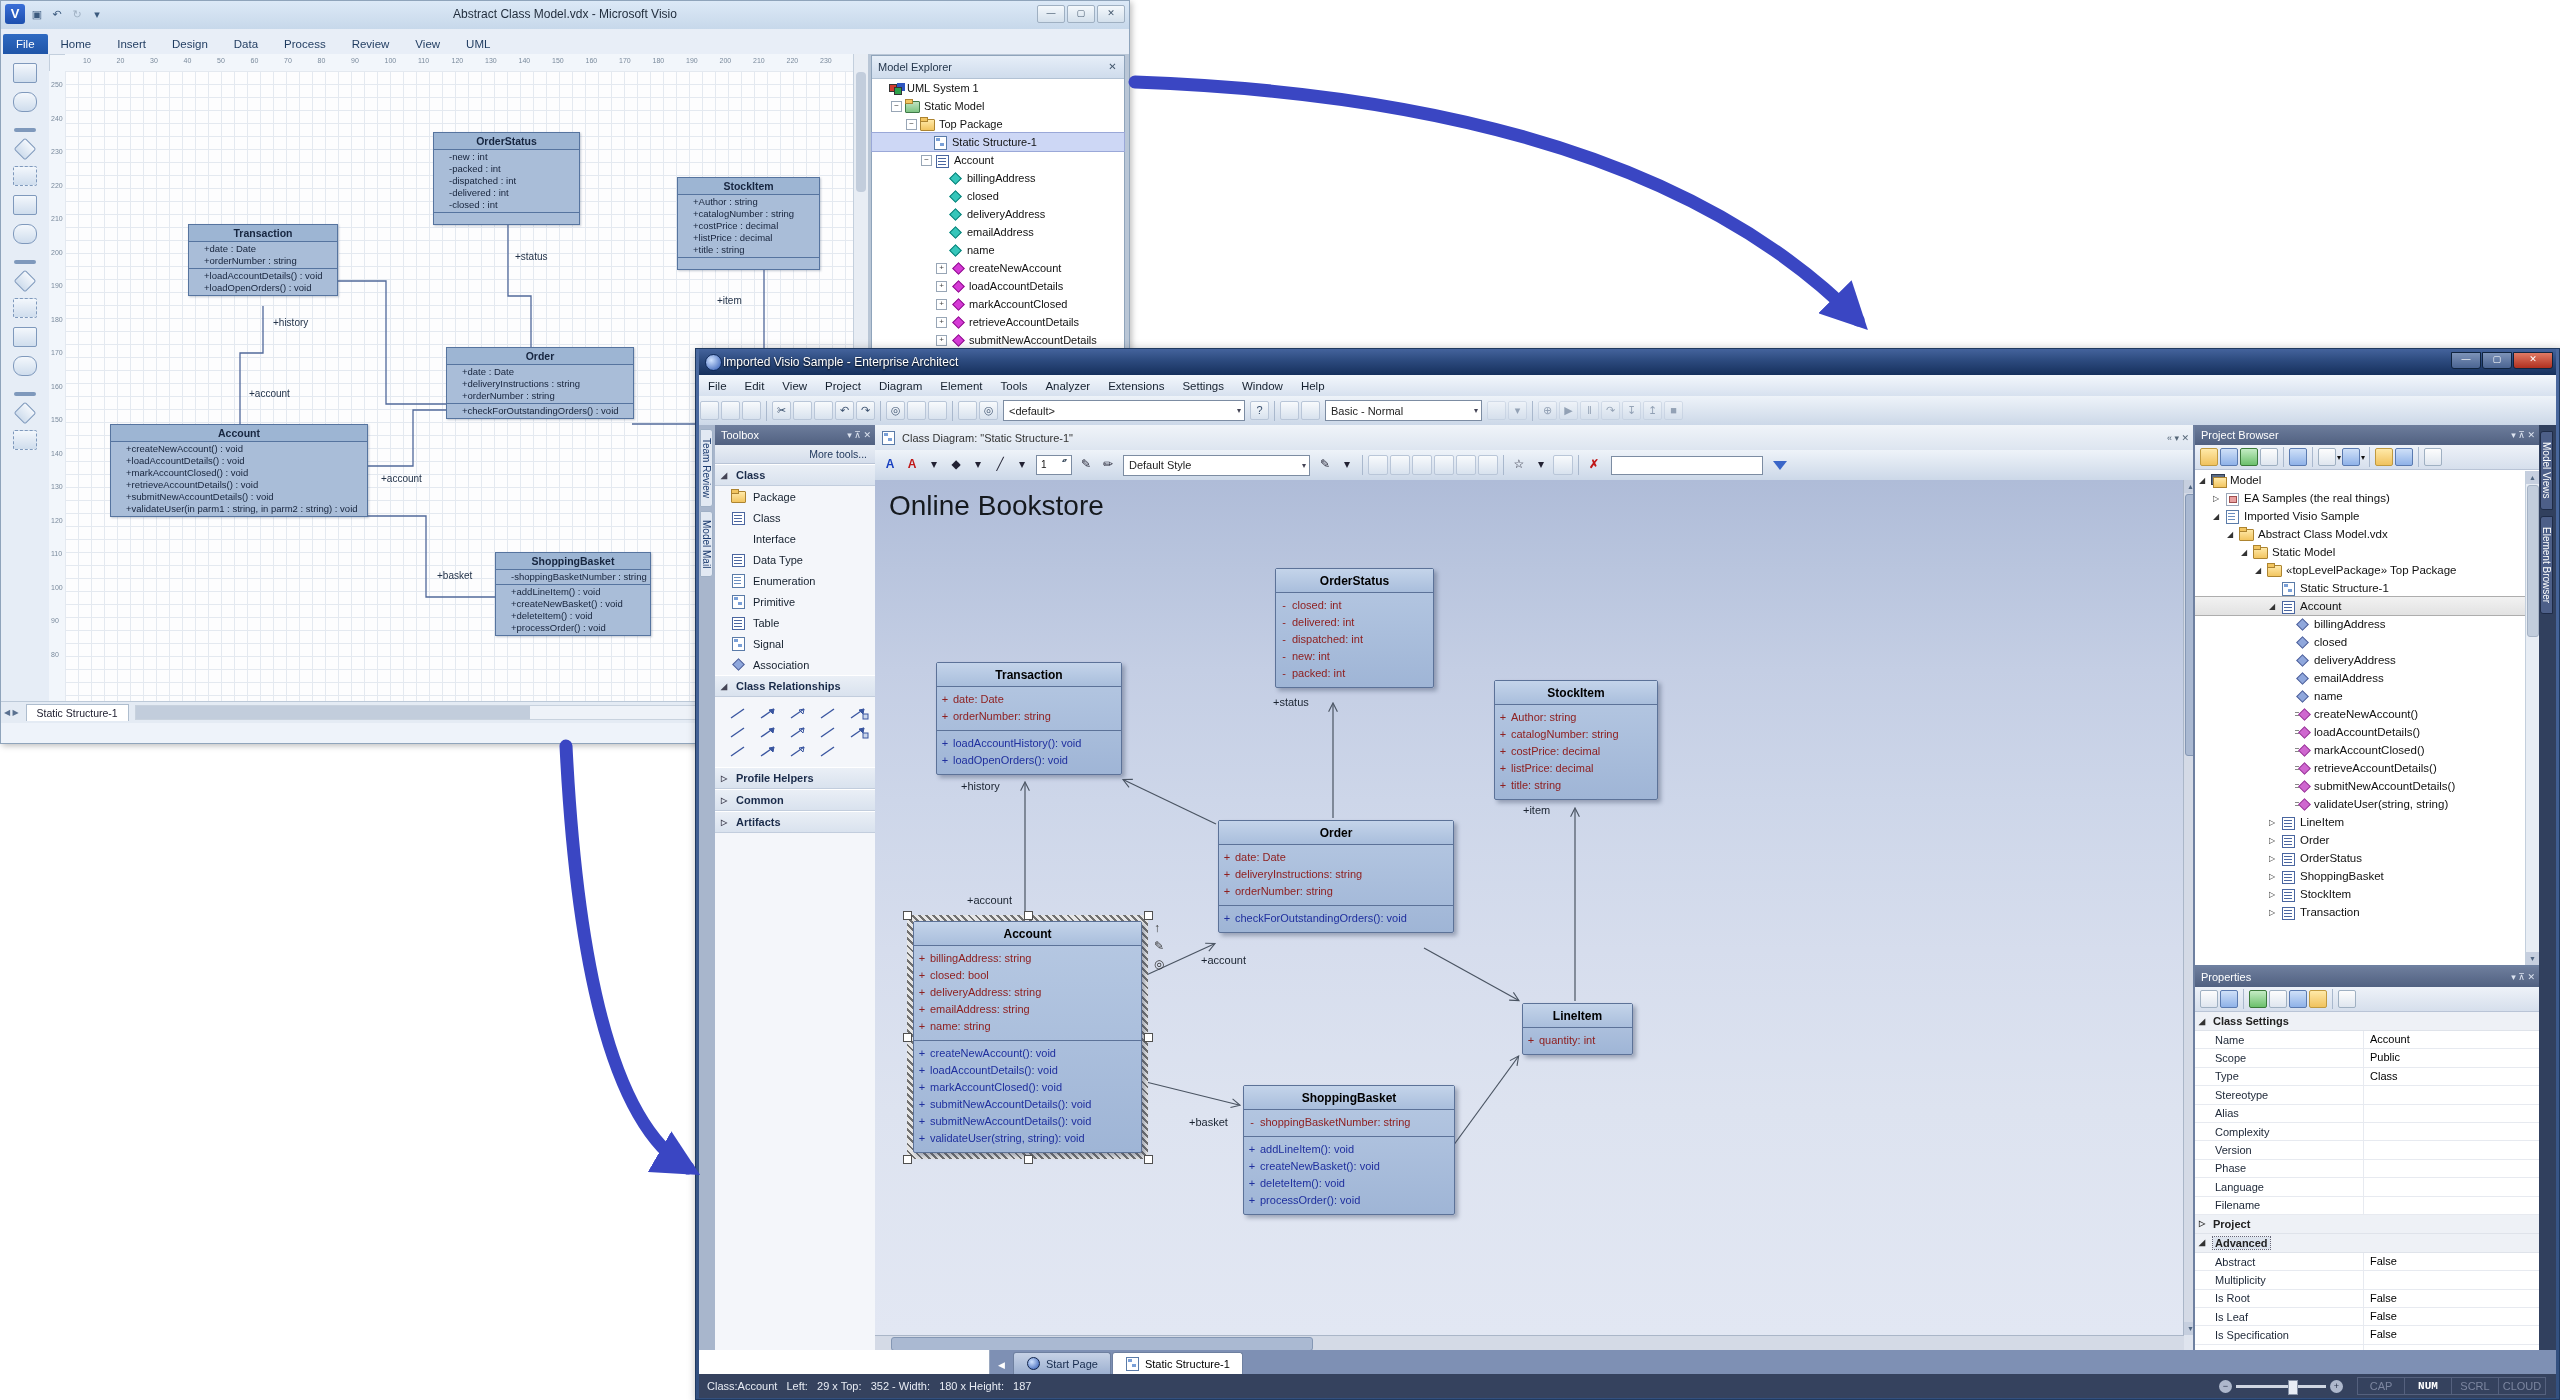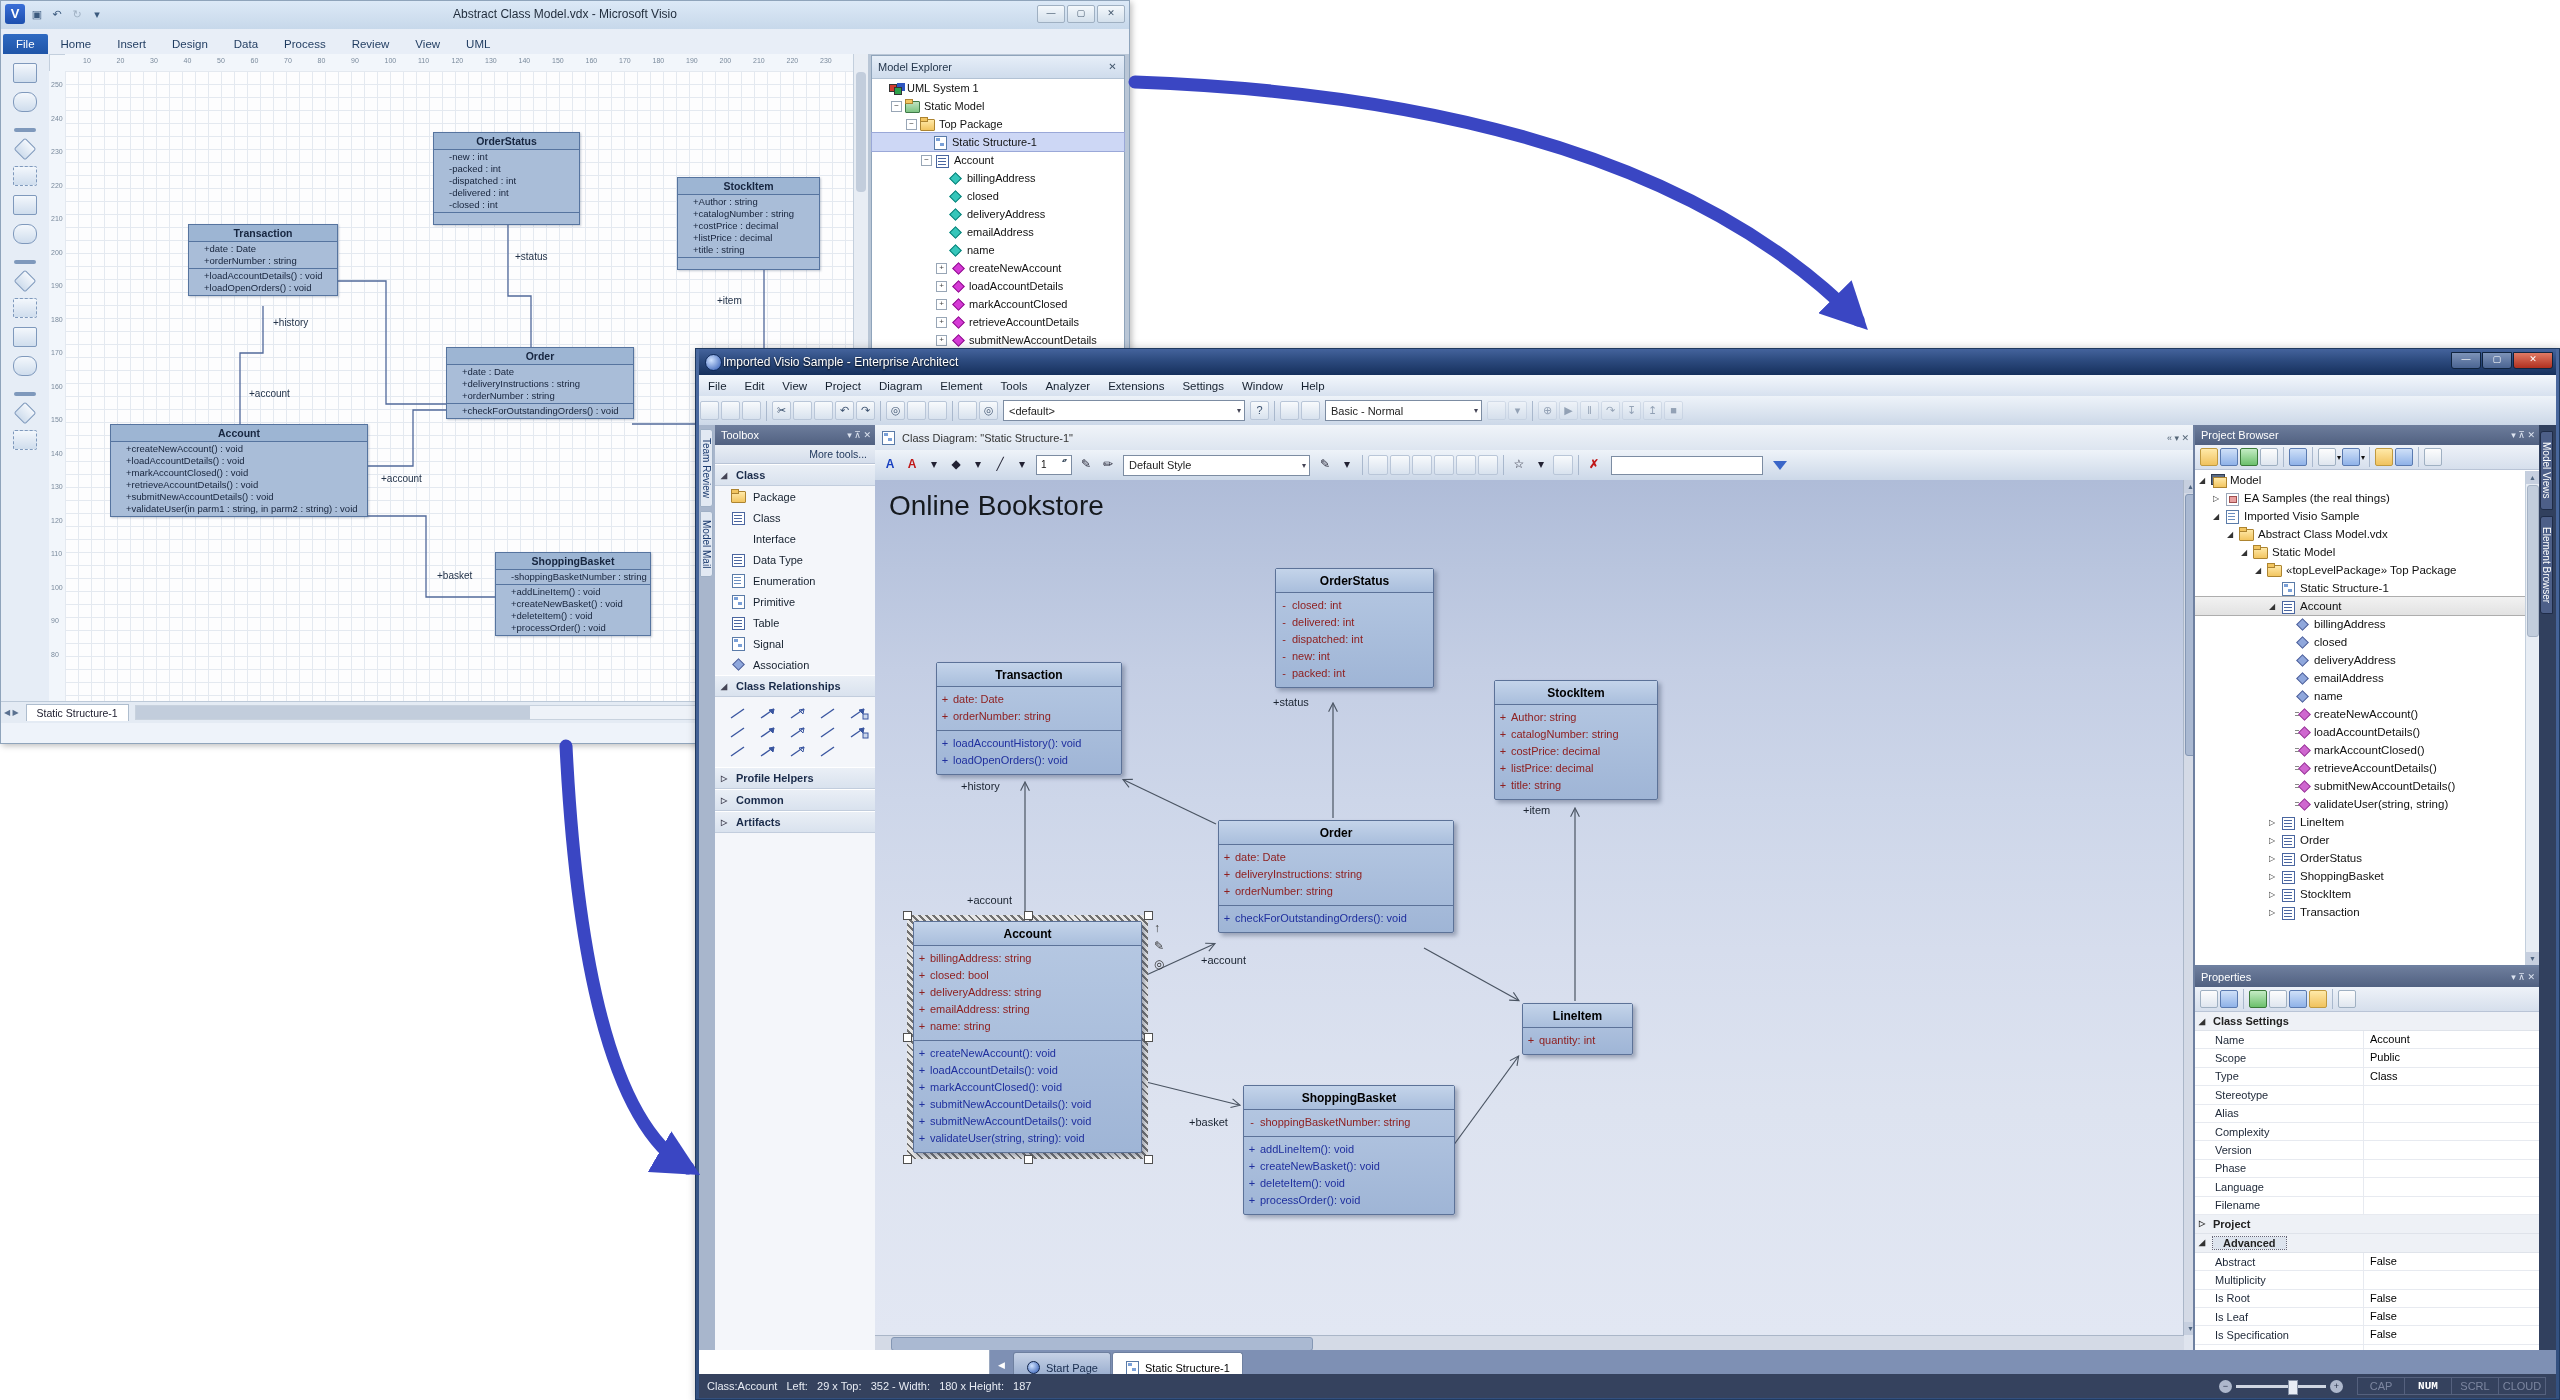--- a/index.html
+++ b/index.html
@@ -184,26 +184,26 @@
   .pb-row.selpb{background:linear-gradient(180deg,#f2f2f2,#e2e2e2);outline:1px solid #adadad;}
   .pb-vscroll{position:absolute;right:0;top:46px;width:13px;bottom:0;background:#e8edf4;border-left:1px solid #c3cfdd;}
   .pb-vthumb{position:absolute;left:1px;top:14px;width:10px;height:150px;background:#c2cddc;border:1px solid #a5b2c4;border-radius:3px;}
   .ea-props{position:absolute;left:0;top:540px;right:0;bottom:0;background:#fff;border-top:2px solid #6e80a0;}
   .pr-row{display:flex;height:17.4px;border-bottom:1px solid #e7eaf0;font-size:11px;align-items:center;}
   .pr-label{flex:0 0 148px;padding-left:20px;color:#1c2636;}
   .pr-value{flex:1;color:#000;border-left:1px solid #e7eaf0;padding-left:6px;height:100%;line-height:17px;}
   .pr-sec{display:flex;align-items:center;height:18px;background:#eef1f6;border-bottom:1px solid #dfe3ea;
           font-size:11px;font-weight:bold;color:#222;padding-left:4px;}
   .pr-sec .tri{margin-right:4px;}
-  .pr-sec.focus .seclabel{outline:1px dotted #667;background:#dde4ee;padding:0 10px;}
+  .pr-sec.focus .seclabel{outline:1px dotted #667;background:#dde4ee;padding:0 2px;}
   
   .ea-tabbar{position:absolute;left:3px;right:3px;top:1001px;height:24px;background:#7e90b4;display:flex;align-items:flex-end;}
   .tab-spacer{width:290px;height:24px;background:#fff;border-right:1px solid #9aa8c0;}
   .tb-nav{font-size:9px;color:#ffffff;padding:0 8px 4px;}
-  .ea-tab{display:flex;align-items:flex-end;height:21px;padding:0 12px;font-size:11px;color:#172b4d;
+  .ea-tab{display:flex;align-items:center;height:21px;padding:0 12px;font-size:11px;color:#172b4d;
           background:linear-gradient(180deg,#c6d2e6,#9db0d0);border:1px solid #6e80a0;border-bottom:none;border-radius:3px 3px 0 0;margin-right:1px;}
   .ea-tab.active{background:#fff;color:#000;}
   .ea-tab .icn{margin-right:5px;}
   .icn-ea-logo::before{content:"";position:absolute;left:1px;top:0;width:11px;height:11px;border-radius:50%;
         background:radial-gradient(circle at 35% 35%,#cfe2ff,#2a55b0);border:1px solid #10234a;}
   .ea-status{position:absolute;left:3px;right:3px;top:1025px;height:24px;background:#35425e;color:#e8ecf4;
              font-size:11px;display:flex;align-items:center;}
   .st-text{margin-left:8px;white-space:pre;}
   .st-right{position:absolute;right:6px;display:flex;align-items:center;gap:0;}
   .zoomer{display:flex;align-items:center;margin-right:14px;gap:4px;}

